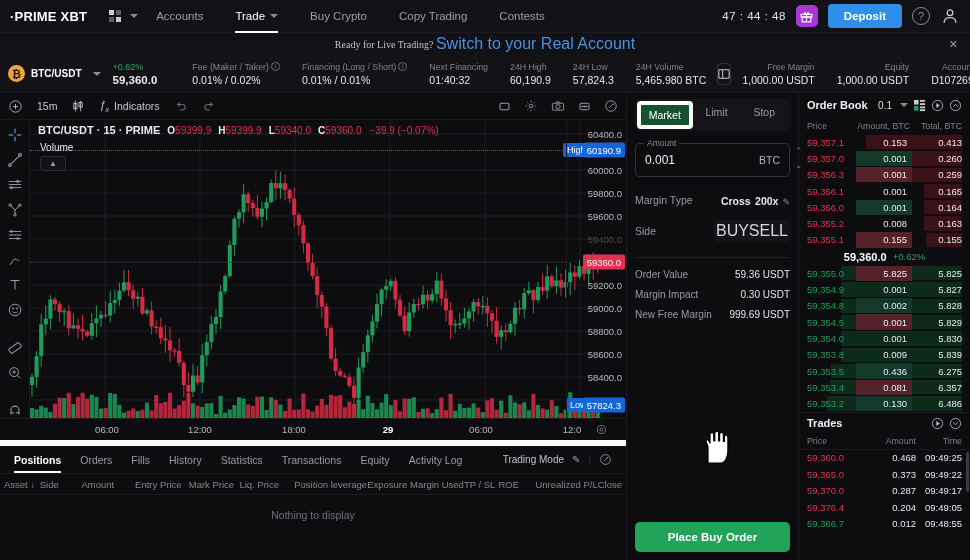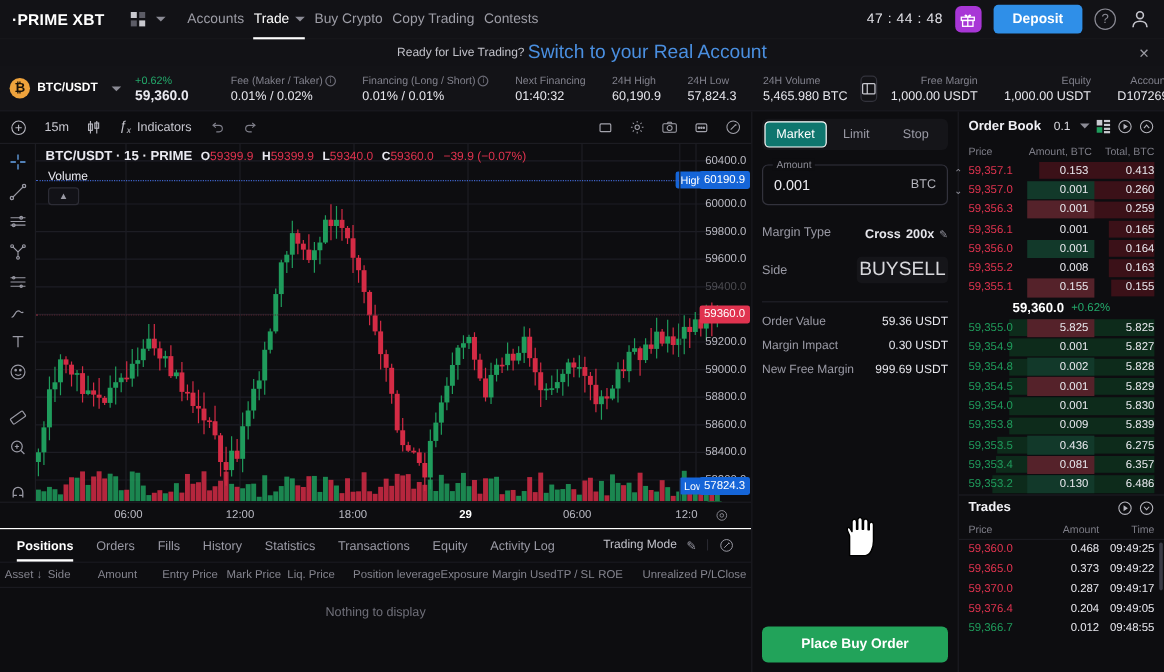--- a/index.html
+++ b/index.html
@@ -17,34 +17,34 @@
   .topnav {
     height: 33px; background: #121216; display: flex; align-items: center;
     padding: 0 10px; flex: 0 0 33px; border-bottom: 1px solid #1a1a1f;
   }
   .logo { font-size: 13px; font-weight: bold; letter-spacing: .2px; color: #fff; margin-right: 22px; white-space: nowrap; }
   .grid-ic { display: inline-grid; grid-template-columns: 5px 5px; grid-gap: 2px; margin-right: 4px; }
   .grid-ic i { width: 5px; height: 5px; background: #c9c9cf; display: block; }
   .grid-ic i.dim { background: #5c5c66; }
   .appswitch { display: flex; align-items: center; margin-right: 18px; cursor: pointer; }
   .caret { width: 0; height: 0; border-left: 4px solid transparent; border-right: 4px solid transparent; border-top: 4px solid #8b8b95; margin-left: 5px; }
-  .navlinks { display: flex; align-items: center; gap: 8px; height: 100%; }
+  .navlinks { display: flex; align-items: center; gap: 32px; height: 100%; }
   .navlink { font-size: 11.5px; color: #9d9da6; cursor: pointer; position: relative; height: 33px; display: flex; align-items: center; }
   .navlink.active { color: #fff; }
   .navlink.active::after { content:""; position: absolute; left: 0; right: 0; bottom: 0; height: 2px; background: #fff; }
   .nav-right { margin-left: auto; display: flex; align-items: center; gap: 10px; }
   .timer { font-size: 11.5px; color: #e2e2e8; letter-spacing: .5px; }
   .gift { width: 22px; height: 22px; border-radius: 5px; background: #a836d6; display: flex; align-items: center; justify-content: center; cursor: pointer; }
   .btn-deposit { background: #2f8fe8; color: #fff; font-size: 11.5px; font-weight: bold; border: none; border-radius: 4px; padding: 6px 16px; cursor: pointer; }
   .ic-round { width: 18px; height: 18px; border-radius: 50%; border: 1.3px solid #8b8b95; color: #8b8b95; font-size: 11px; display: flex; align-items: center; justify-content: center; cursor: pointer; }
   .ic-user { width: 20px; height: 20px; color: #c5c5cc; cursor: pointer; }
 
   
   .banner { height: 22px; background: #121216; display: flex; align-items: center; justify-content: center; flex: 0 0 22px; position: relative; }
-  .banner-txt { font-size: 10px; color: #c2c2ca; }
+  .banner-txt { font-size: 10px; color: #c2c2ca; font-family: Liberation Serif, serif; }
   .banner-link { color: #4a8fe0; cursor: pointer; }
   .banner-x { position: absolute; right: 12px; color: #9b9ba3; font-size: 11px; cursor: pointer; }
 
   
   .instbar { height: 38px; background: #131317; display: flex; align-items: center; flex: 0 0 38px; padding: 0 8px; gap: 0; border-bottom: 1px solid #1c1c22; }
   .sym { display: flex; align-items: center; gap: 6px; cursor: pointer; padding-right: 12px; }
   .coin { width: 17px; height: 17px; border-radius: 50%; background: linear-gradient(180deg,#f7a battle,#f2a33c); background: #efa33c; color: #1a1208; font-size: 11px; font-weight: bold; display:flex; align-items:center; justify-content:center; }
   .sym-name { font-size: 10px; font-weight: bold; color: #fff; }
   .divider-v { width: 1px; height: 24px; background: #26262e; margin: 0 10px; }
   .stat { display: flex; flex-direction: column; justify-content: center; padding: 0 11px; white-space: nowrap; }
@@ -87,35 +87,35 @@
   .tag.green { background:#1b8f4c; }
   .tag-left { position:absolute; transform: translateY(-50%); font-size:9px; color:#fff; padding:2px 4px; border-radius:2px; background:#1565d8; }
   .timescale { height: 22px; border-top: 1px solid #1c1c22; position: relative; background:#0d0d10; }
   .ttick { position:absolute; top: 5px; font-size: 9.5px; color:#b9b9c2; transform: translateX(-50%); }
   .ttick.bold { color:#fff; font-weight: bold; }
   .gearpos { position:absolute; right: 18px; top: 4px; color:#8a8a94; }
   .hline { position:absolute; left:0; right:60px; height:0; border-top: 1px dotted #5a2330; z-index: 3;}
   .blueline { position:absolute; left:0; right:60px; border-top: 1px dotted #3f63c7; z-index:3; }
 
   
-  .bottom { height: 120px; flex: 0 0 120px; background: #0d0d10; border-top: 1px solid #ffffff; display:flex; flex-direction:column;justify-content:center; }
+  .bottom { height: 120px; flex: 0 0 120px; background: #0d0d10; border-top: 6px solid #ffffff; display:flex; flex-direction:column;justify-content:center; }
   .btabs { height: 27px; display:flex; align-items:center; padding: 0 14px; gap: 19px; position: relative; }
   .btab { font-size: 10.5px; color: #9a9aa5; cursor:pointer; height: 27px; display:flex; align-items:center; position:relative;}
   .btab.active { color:#fff; font-weight:bold; }
   .btab.active::after{ content:""; position:absolute; left:0; right:0; bottom:0; height:2px; background:#fff; }
   .btabs-right { margin-left:auto; display:flex; align-items:center; gap:8px; font-size:10px; color:#c3c3cb; }
   .cols { height: 22px; display:flex; align-items:center; border-top:1px solid #1a1a20; border-bottom:1px solid #1a1a20; font-size:9.5px; color:#85858f; padding: 0 4px; }
   .cols > div { white-space:nowrap; }
   .empty { flex:1; display:flex; align-items:flex-start; justify-content:center; padding-top: 14px; font-size: 10.5px; color:#6f6f79; }
 
   
   .orderpanel { width: 172px; flex: 0 0 172px; background:#0d0d10; border-left:1px solid #1c1c22; display:flex; flex-direction:column; padding: 6px 8px 8px; }
   .seg { display:flex; background:#151519; border-radius:5px; padding:2px; margin-bottom:12px; }
   .seg div { flex:1; text-align:center; font-size:10.5px; padding:5px 0; border-radius:4px; color:#9a9aa5; cursor:pointer; }
-  .seg div.on { background:#0f766e; border:1px solid #ffffff; color:#fff; padding: 4px 0; }
+  .seg div.on { background:#14532d; border:4px solid #ffffff; color:#fff; padding: 4px 0; }
   .fieldbox { position:relative; border:1px solid #32323c; border-radius:5px; height:34px; display:flex; align-items:center; padding: 0 9px; margin-bottom: 14px;}
   .fieldbox .flabel { position:absolute; top:-6px; left:8px; background:#0d0d10; padding:0 3px; font-size:8.5px; color:#8b8b95; }
   .fieldbox input { background:transparent; border:none; outline:none; color:#ededf2; font-size:12px; width:100%; font-family:"Liberation Sans", sans-serif; }
   .fieldbox .unit { font-size:10.5px; color:#b5b5bd; }
   .spin { position:absolute; right:-13px; top:2px; display:flex; flex-direction:column; gap:6px; color:#8b8b95; font-size:8px; cursor:pointer;}
   .orow { display:flex; align-items:center; justify-content:space-between; margin-bottom: 11px; }
   .orow .k { font-size:10.5px; color:#9a9aa5; }
   .orow .v { font-size:10.5px; color:#e6e6ec; font-weight:bold; }
   .lev { color:#e8913a; }
   .pencil { color:#8b8b95; font-size:9px; margin-left:4px; cursor:pointer; }

